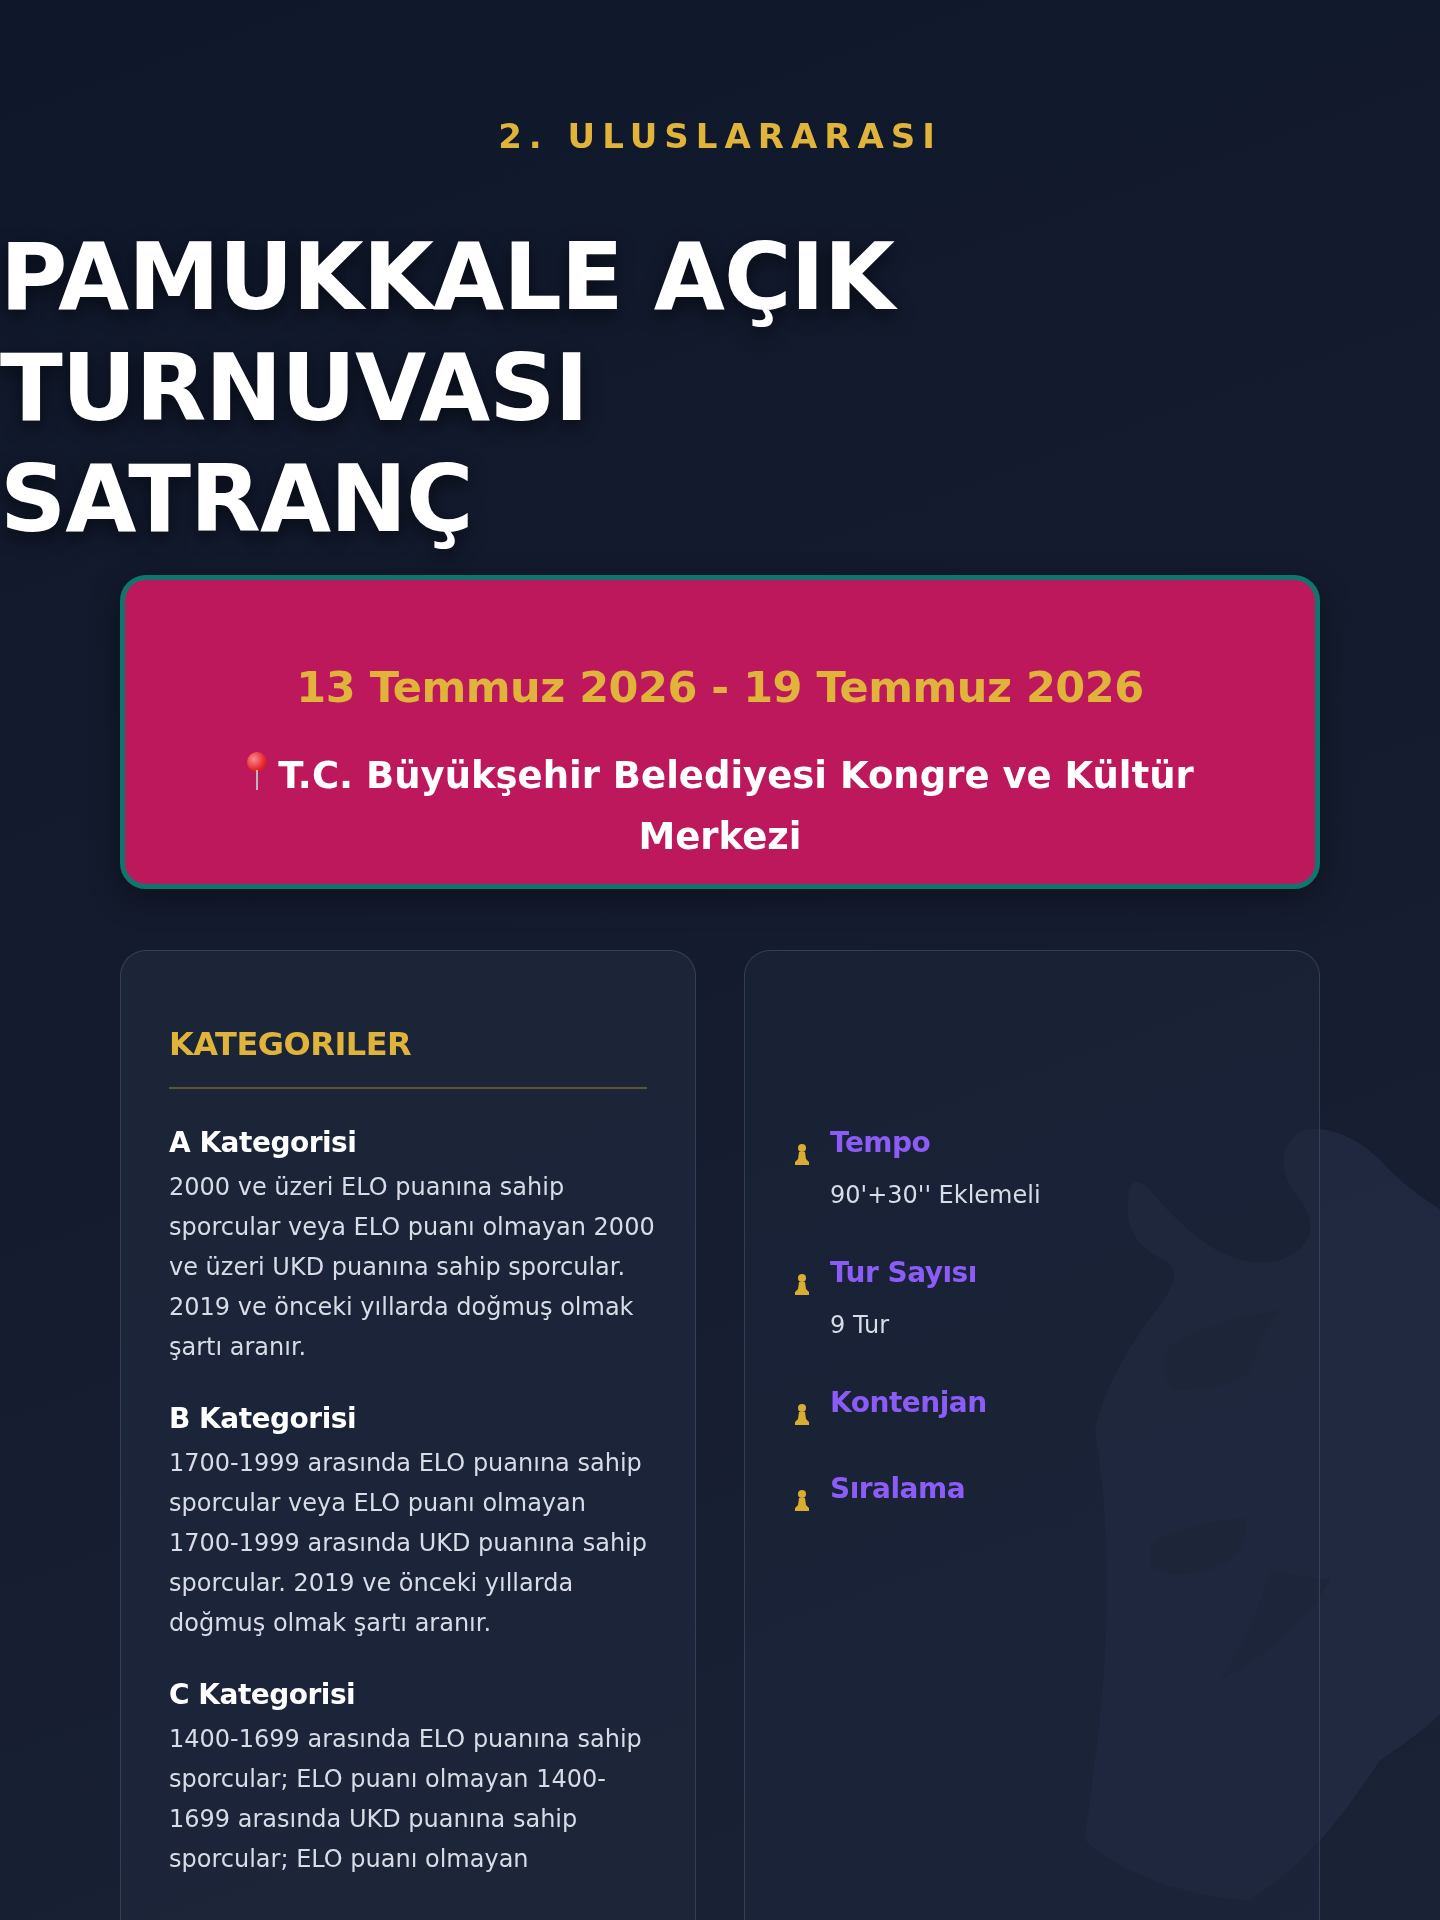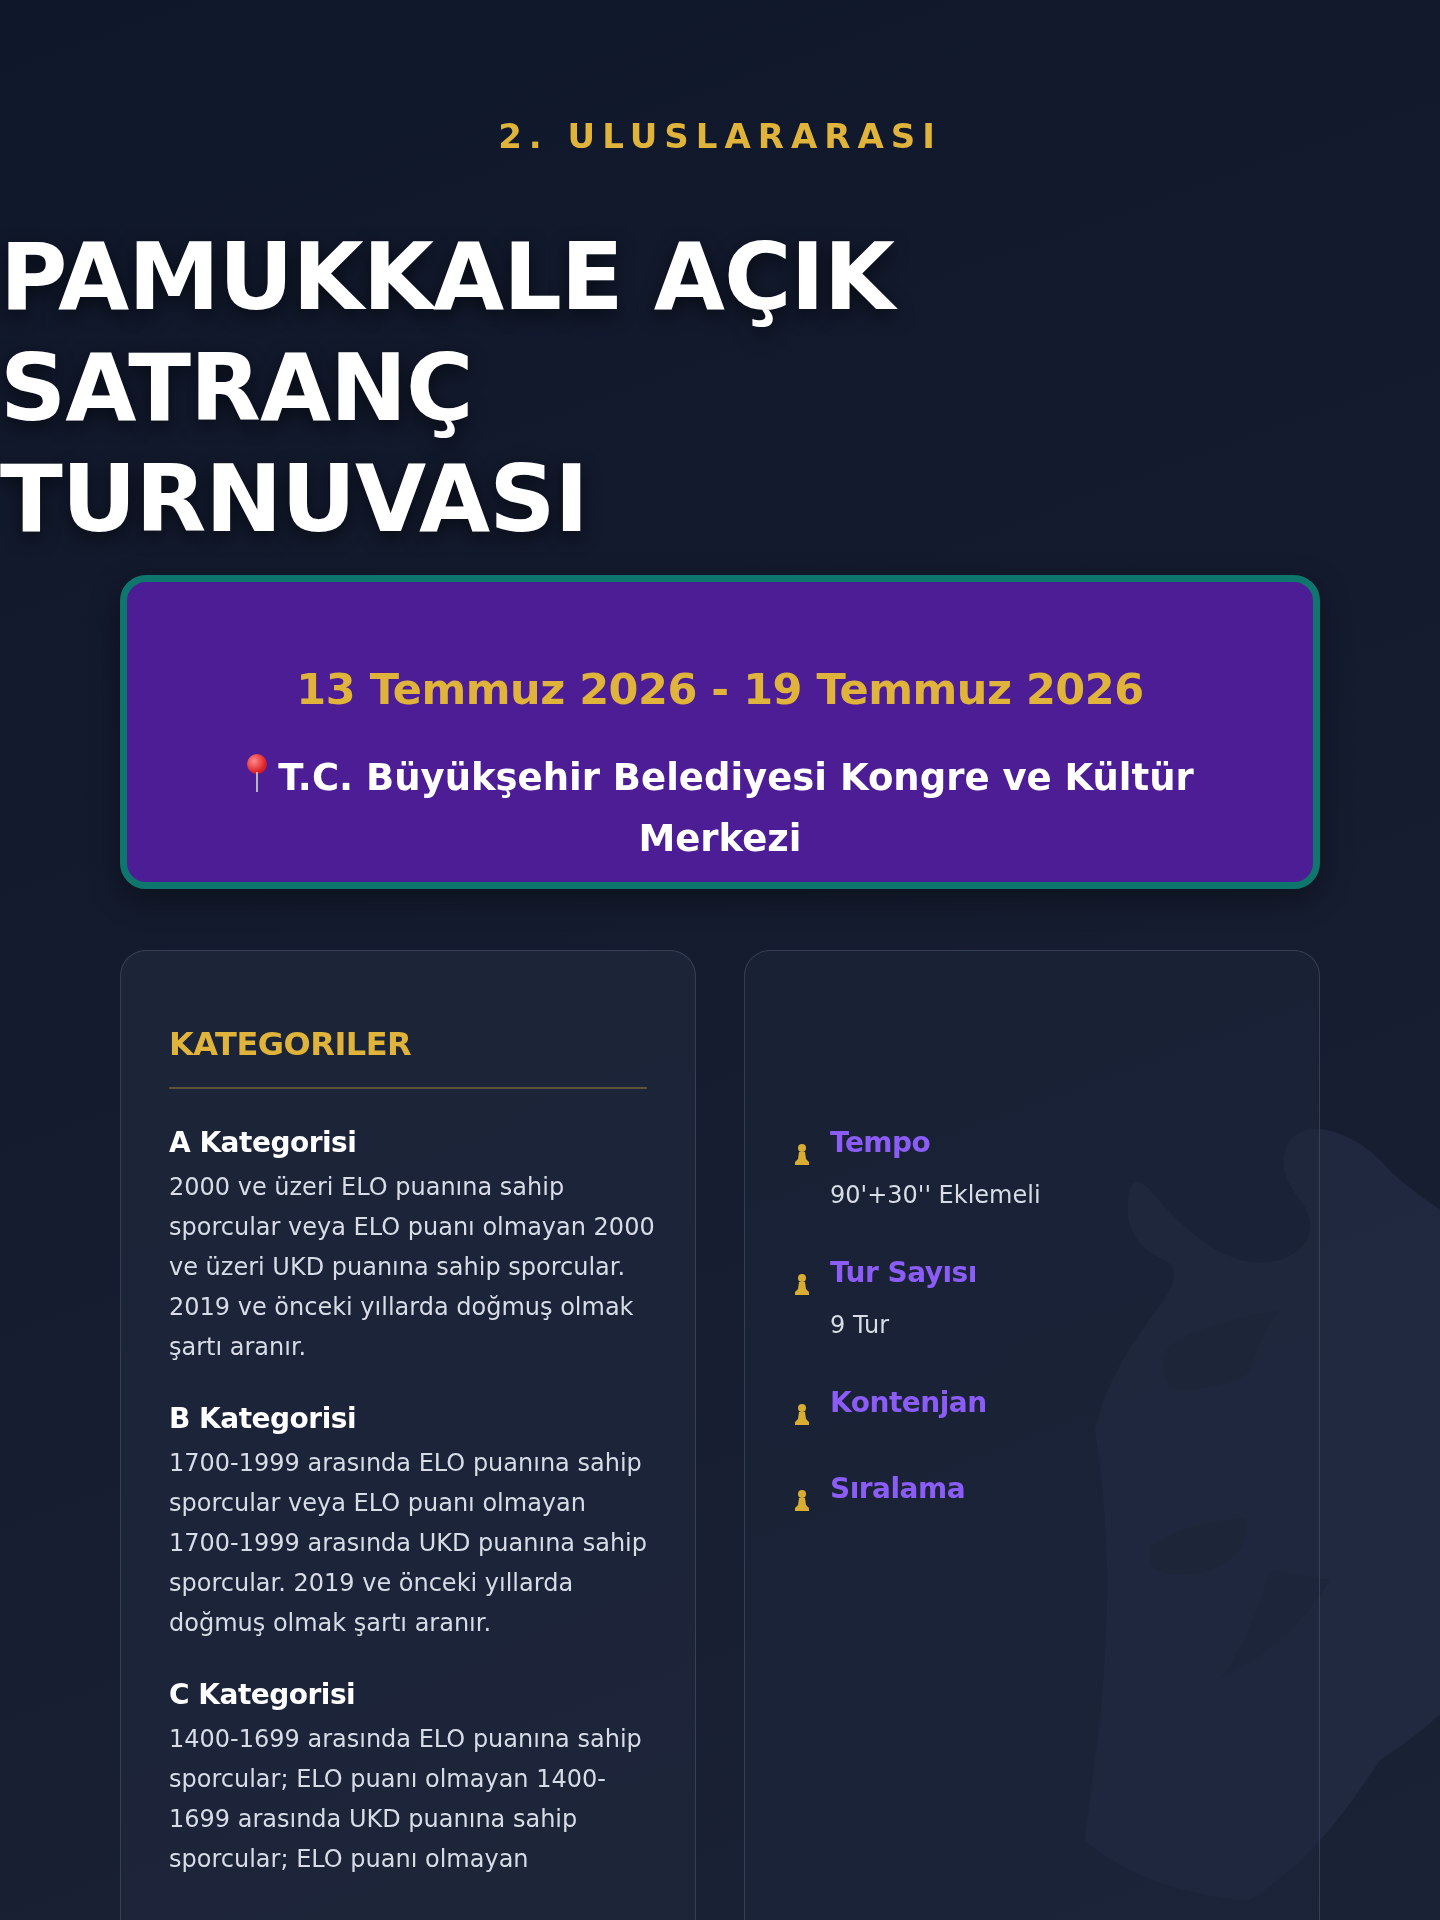--- a/index.html
+++ b/index.html
@@ -38,22 +38,22 @@
     line-height: 111px;
     color: #ffffff;
     letter-spacing: -1px;
     text-shadow: 0 6px 18px rgba(0,0,0,0.55);
   }
   .main-title span { display: block; }
   .date-box {
     position: absolute;
     left: 120px; top: 575px;
     width: 1200px; height: 314px;
-    background: #4c1d95;
-    border: 7px solid #0f766e;
+    background: #be185d;
+    border: 5px solid #0f766e;
     border-radius: 26px;
     text-align: center;
     box-shadow: 0 10px 30px rgba(0,0,0,0.35);
   }
   .date-range {
     position: absolute;
     top: 82px; left: 0; width: 100%;
     color: #e0b43a;
     font-family: "DejaVu Sans", sans-serif;
     font-weight: 900;
@@ -175,22 +175,22 @@
     <path d="M225 30 C 200 40, 195 70, 220 100 C 240 125, 230 150, 200 160 C 160 170, 120 150, 70 90 C 60 80, 50 75, 48 100 C 45 130, 60 150, 85 160 C 100 170, 95 185, 80 205 C 50 245, 25 285, 15 330 C 30 420, 30 520, 20 620 C 15 660, 10 700, 5 740 C 60 790, 150 800, 170 800 C 230 760, 260 720, 300 660 C 380 610, 460 520, 460 420 C 460 330, 440 300, 400 260 C 360 230, 380 210, 430 200 C 460 195, 460 180, 420 150 C 380 120, 330 95, 300 60 C 280 40, 250 25, 225 30 Z" fill="#28324a" opacity="0.55"></path>
     <path d="M90 245 C 120 225, 170 215, 200 210 C 180 235, 175 260, 170 270 C 160 285, 120 290, 95 290 C 80 280, 80 260, 90 245 Z" fill="#1c2335" opacity="0.7"></path>
     <path d="M70 445 C 100 425, 140 420, 165 418 C 170 440, 160 460, 130 470 C 100 478, 80 475, 70 465 Z" fill="#1c2335" opacity="0.7"></path>
     <path d="M190 470 C 175 520, 160 550, 140 580 C 180 560, 220 530, 250 480 Z" fill="#1c2335" opacity="0.55"></path>
   </svg>
 
   <div class="pre-title">2. ULUSLARARASI</div>
 
   <h1 class="main-title">
     <span>PAMUKKALE AÇIK</span>
+    <span>TURNUVASI</span>
     <span>SATRANÇ</span>
-    <span>TURNUVASI</span>
   </h1>
 
   <div class="date-box">
     <div class="date-range">13 Temmuz 2026 - 19 Temmuz 2026</div>
     <div class="venue">
       <span class="pin-icon"><span class="head"></span><span class="needle"></span></span><span>T.C. Büyükşehir Belediyesi Kongre ve Kültür Merkezi</span>
     </div>
   </div>
 
   <section class="card left">

